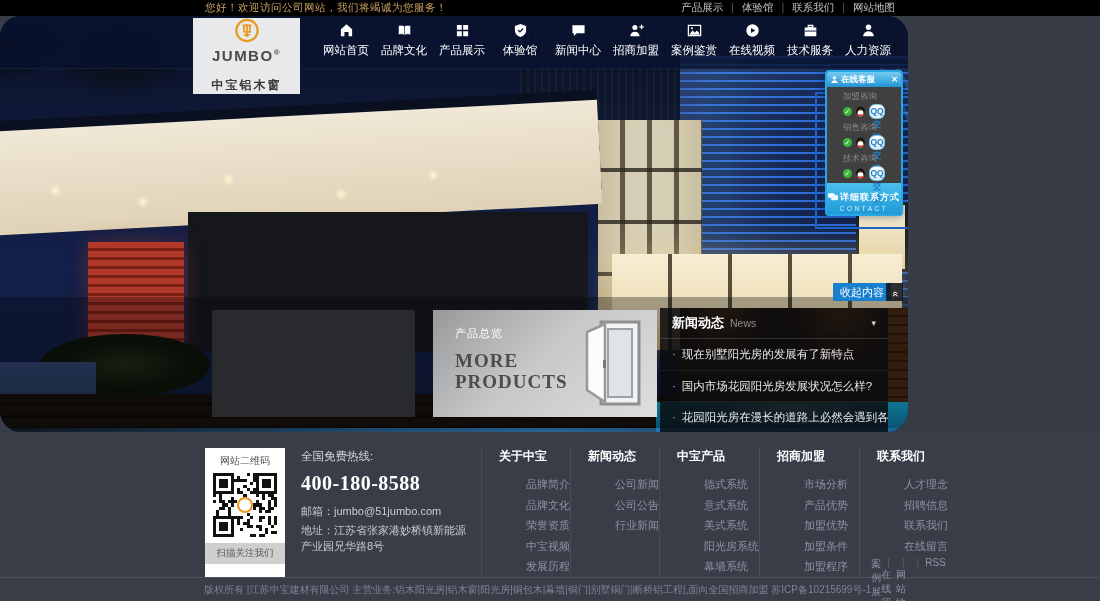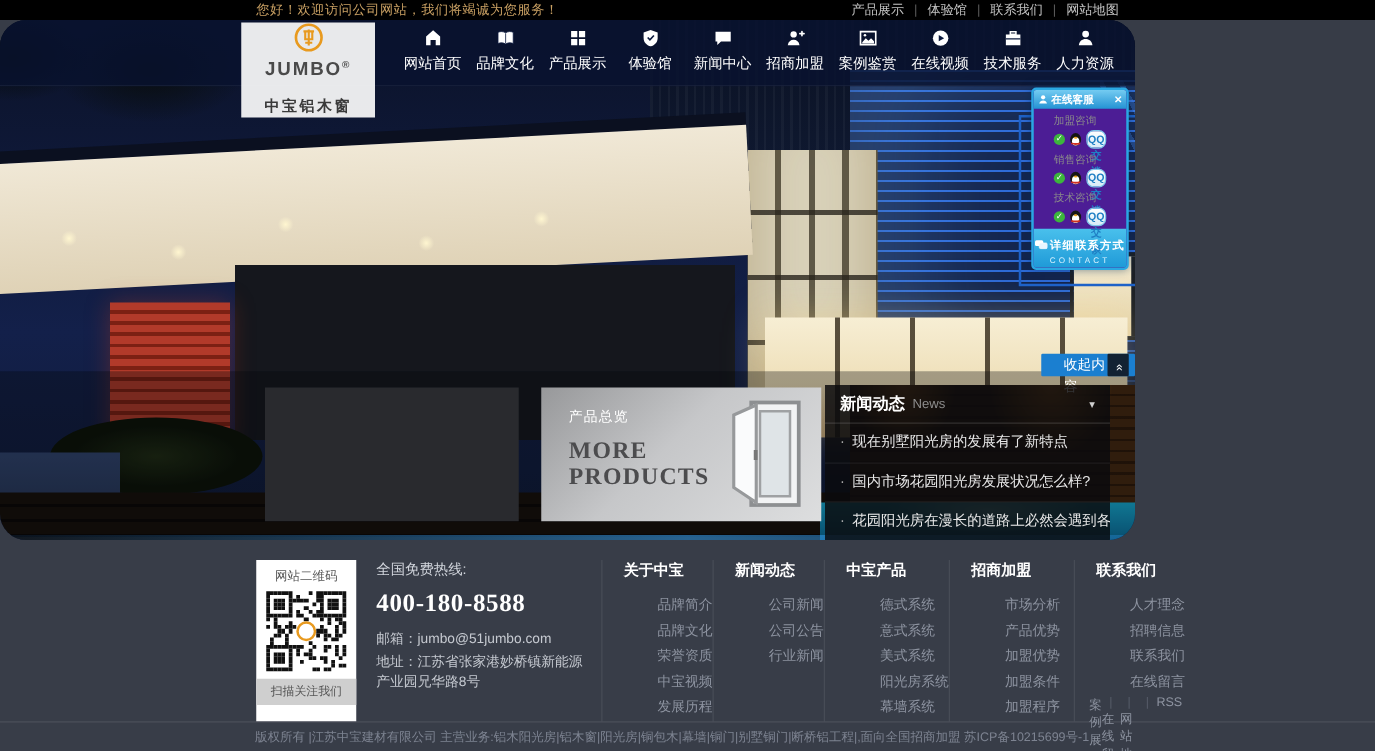--- a/index.html
+++ b/index.html
@@ -87,42 +87,42 @@
   .nav-label{font-size:11.5px;margin-top:5px;white-space:nowrap;}
   
   .logo-box{position:absolute;left:193px;top:2px;width:107px;height:76px;background:rgba(250,250,250,.93);
       z-index:14;display:flex;flex-direction:column;align-items:center;justify-content:center;}
   .logo-emblem{width:34px;height:34px;margin-bottom:2px;}
   .logo-name{font-size:15px;font-weight:bold;color:#4a4a4a;letter-spacing:1.5px;line-height:15px;}
   .logo-reg{font-size:8px;vertical-align:super;}
   .logo-sub{font-size:12px;font-weight:bold;color:#3a3a3a;letter-spacing:2px;margin-top:14px;}
   
   .chat-panel{position:absolute;right:5px;top:54px;width:74px;border:2px solid #2aa7e2;border-radius:4px;
-      background:#4c1d95;z-index:30;box-shadow:0 0 8px rgba(0,40,80,.5);overflow:hidden;}
+      background:#404040;z-index:30;box-shadow:0 0 8px rgba(0,40,80,.5);overflow:hidden;}
   .chat-head{height:15px;background:linear-gradient(180deg,#74cbf1,#2493d4);display:flex;align-items:center;
       padding:0 3px;color:#fff;font-size:8.5px;font-weight:bold;}
   .chat-head .hico{width:9px;height:9px;margin-right:2px;}
   .chat-head .hico svg{width:9px;height:9px;display:block;}
   .chat-close{margin-left:auto;font-size:8px;cursor:pointer;line-height:1;}
   .chat-body{padding:1px 16px 2px;}
   .chat-label{font-size:8.5px;color:#8a8a8a;margin:3px 0 1px;}
   .chat-row{display:flex;align-items:center;gap:2px;}
   .chk{width:9px;height:9px;border-radius:50%;background:#3cb53c;color:#fff;font-size:7px;line-height:9px;
       text-align:center;flex:0 0 9px;}
   .qqp{width:13px;height:13px;flex:0 0 13px;}
   .qqp svg{width:13px;height:13px;display:block;}
   .qq-btn{flex:1;border:1px solid #7ec6ea;border-radius:6px;background:linear-gradient(180deg,#fff,#d8ecf8);
       color:#1f7fc4;font-size:8.5px;font-weight:bold;text-align:center;height:13px;line-height:13px;cursor:pointer;}
   .chat-foot{background:linear-gradient(180deg,#49c0ec,#1f9ad8);text-align:center;padding:3px 0 2px;cursor:pointer;}
   .chat-foot .cico{display:inline-block;width:10px;height:8px;vertical-align:-1px;margin-right:2px;}
   .chat-foot .cico svg{width:10px;height:8px;display:block;}
   .chat-foot-label{color:#fff;font-size:9px;font-weight:bold;letter-spacing:1px;display:inline;}
   .chat-foot-sub{color:#d8f2ff;font-size:6.5px;letter-spacing:2.5px;margin-top:1px;}
   
-  .collapse-btn{position:absolute;left:833px;top:267px;height:18px;line-height:18px;padding:0 18px;
+  .collapse-btn{position:absolute;left:833px;top:267px;height:18px;line-height:18px;padding:0 7px;
       background:#1b7fd0;color:#fff;font-size:11px;z-index:16;cursor:pointer;border-radius:1px;}
   .collapse-sq{position:absolute;left:886px;top:267px;width:17px;height:18px;background:rgba(18,22,28,.88);
       color:#fff;z-index:16;cursor:pointer;text-align:center;border-radius:1px;}
   .collapse-sq span{display:inline-block;transform:rotate(90deg);font-size:10px;line-height:18px;}
   
   .news-panel{position:absolute;left:660px;top:292px;width:228px;height:124px;background:rgba(11,11,13,.84);
       z-index:18;box-sizing:border-box;}
   .news-head{height:30px;display:flex;align-items:center;padding:0 12px;border-bottom:1px solid rgba(255,255,255,.14);}
   .news-title{font-size:13px;font-weight:bold;color:#fff;}
   .news-sub{font-size:10.5px;color:#8e8e8e;margin-left:6px;}

